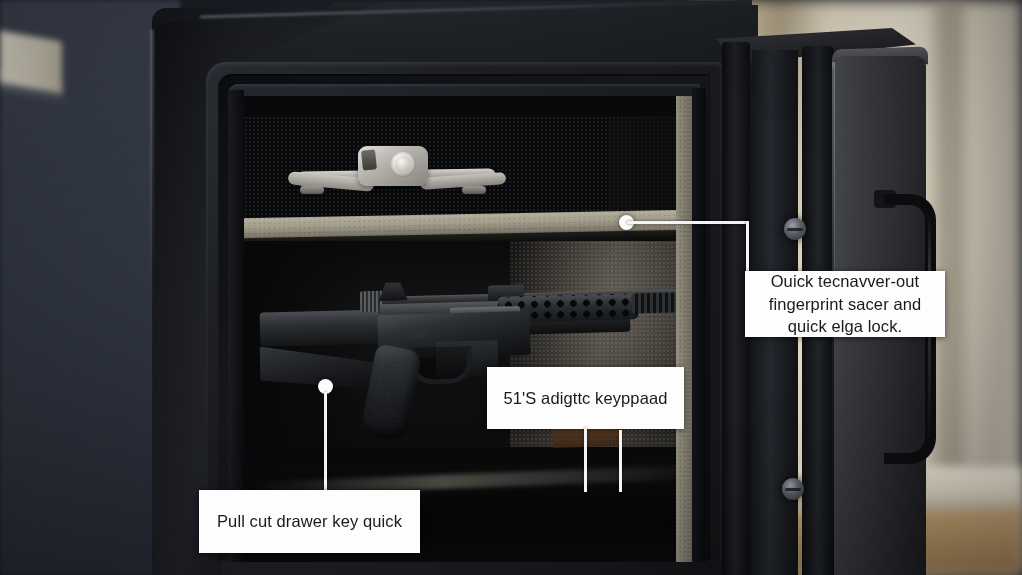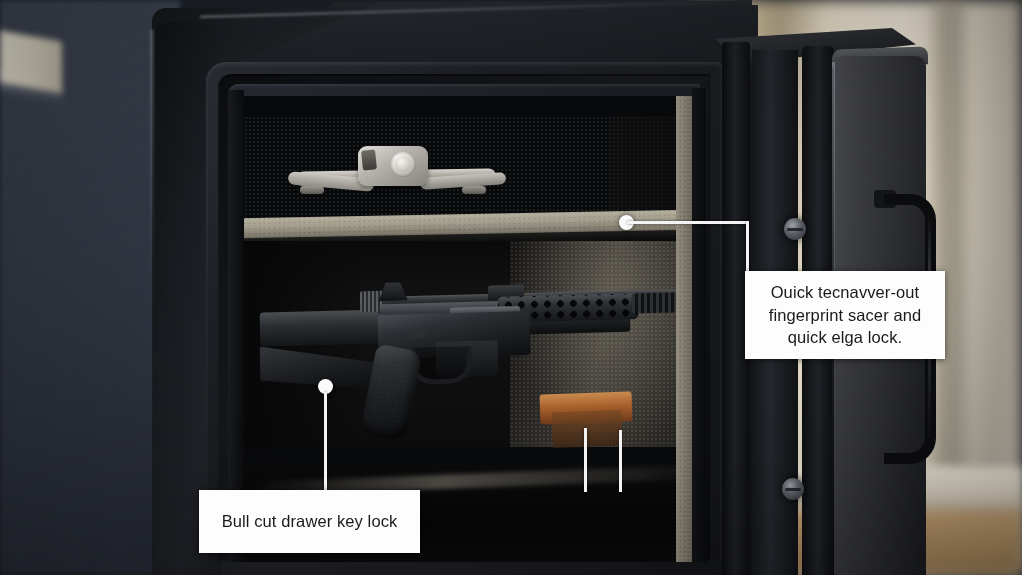--- a/index.html
+++ b/index.html
@@ -601,21 +601,21 @@
   }
   .leader-dot {
     position: absolute;
     width: 15px; height: 15px;
     border-radius: 50%;
     background: #fbfbfb;
     box-shadow: 0 0 5px rgba(0,0,0,.6);
   }
 
   
-  #box-fingerprint { left: 745px; top: 271px; width: 200px; height: 88px; }
+  #box-fingerprint { left: 745px; top: 271px; width: 200px; height: 66px; }
   #box-keypad      { left: 487px; top: 367px; width: 197px; height: 62px; }
   #box-drawer      { left: 199px; top: 490px; width: 221px; height: 63px; }
   #box-bolt        { left: 472px; top: 490px; width: 212px; height: 63px; }
 
   #line-fp-h  { left: 627px; top: 221px; width: 122px; height: 2.5px; }
   #line-fp-v  { left: 746px; top: 221px; width: 2.5px; height: 52px; }
   #dot-fp     { left: 619px; top: 215px; }
 
   #line-kp-v  { left: 584px; top: 428px; width: 2.5px; height: 64px; }
 
@@ -741,23 +741,26 @@
 
   <div class="vignette"></div>
 
   <div class="leader-dot" id="dot-fp"></div>
   <div class="leader-line" id="line-fp-h"></div>
   <div class="leader-line" id="line-fp-v"></div>
   <div class="callout-box" id="box-fingerprint">
     <span>Ouick tecnavver-out fingerprint sacer and quick elga lock.</span>
   </div>
 
+  <div class="callout-box" id="box-keypad">
+    <span>51'S adigttc keyppaad</span>
+  </div>
   <div class="leader-line" id="line-kp-v"></div>
 
   <div class="leader-dot" id="dot-dr"></div>
   <div class="leader-line" id="line-dr-v"></div>
   <div class="callout-box" id="box-drawer">
-    <span>Bull cut drawer key lock</span>
+    <span>Pull cut drawer key quick</span>
   </div>
 
   <div class="leader-line" id="line-bolt-v"></div>
 
 </div>
 
 </body></html>

